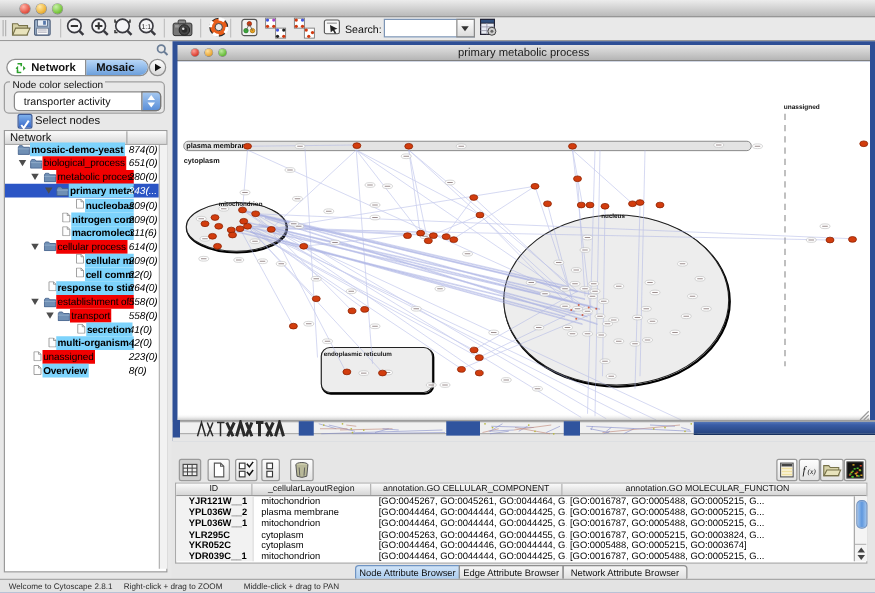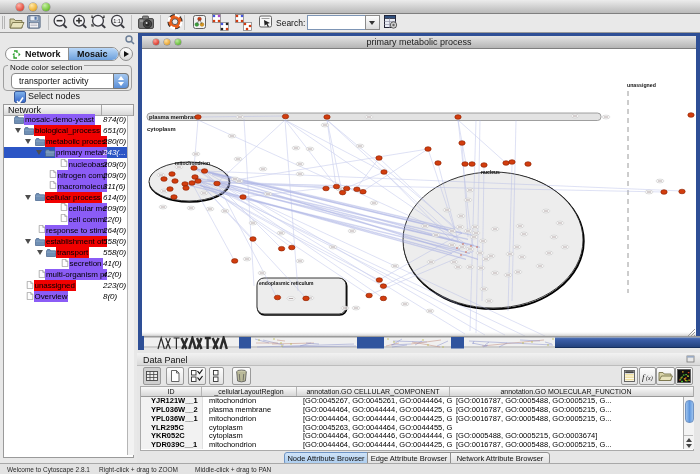--- a/index.html
+++ b/index.html
@@ -32,21 +32,21 @@
 #cbxlabel{left:28px;top:58px;font-size:9px;color:#111;}
 
 #treebox{left:3px;top:71px;width:129px;height:352px;background:#fff;border:1px solid #9a9a9a;}
 #treehead{position:absolute;left:0;top:0;width:129px;height:10px;background:linear-gradient(#fbfbfb,#d8d8d8);border-bottom:1px solid #a8a8a8;}
 #treehead .h1{position:absolute;left:4px;top:0px;font-size:9px;color:#111;}
 #treehead .h2{position:absolute;left:88px;top:0px;font-size:9px;color:#111;margin-top:44px;}
 #treehead .hd{position:absolute;left:97px;top:0;width:1px;height:10px;background:#a8a8a8;}
 .trow{position:absolute;left:0;width:128px;height:11px;}
 .trow .lbl{position:absolute;top:0px;height:11px;font-size:8px;letter-spacing:-0.05px;color:#000;white-space:nowrap;line-height:11px;padding:0 1px;}
 .trow .val{position:absolute;top:0;font-size:8px;color:#000;line-height:11px;white-space:nowrap;font-style:italic;}
-.g{background:#8b5cf6;}
+.g{background:#7dd3fc;font-weight:bold;}
 .r{background:#f10000;}
 .arr{position:absolute;top:3px;width:0;height:0;border-left:3.5px solid transparent;border-right:3.5px solid transparent;border-top:5px solid #4d4d4d;}
 .fold{position:absolute;top:1.5px;width:10px;height:8px;}
 #treescroll{position:absolute;left:123px;top:11px;width:6px;height:339px;background:#f2f2f2;border-left:1px solid #b5b5b5;}
 
 #iframe1{left:138px;top:33px;width:562px;height:320px;background:#2e4f96;}
 #ititle{position:absolute;left:4px;top:3px;width:554px;height:12px;background:linear-gradient(#e4e4e4,#b5b5b5);border-bottom:1px solid #7f7f7f;}
 .ilight{position:absolute;top:3px;width:6px;height:6px;border-radius:50%;box-shadow:0 0 0 0.5px rgba(60,60,60,0.5);}
 #ititletext{position:absolute;width:100%;text-align:center;top:1px;font-size:9px;color:#1a1a1a;}
 #icanvas{position:absolute;left:4px;top:16px;width:554px;height:287px;background:#fff;}
@@ -969,27 +969,20 @@
             <stop offset="0.25" stop-color="#3a5da6"></stop>
             <stop offset="1" stop-color="#24437e"></stop>
           </linearGradient>
         </defs>
 <rect x="417" y="1.5" width="145" height="9.5" fill="url(#bband)"></rect>
 <rect x="417" y="11" width="145" height="1" fill="#16305e"></rect>
 </svg>
     </div>
 
   <div class="abs" id="dp">
-    <div id="dphead">
-        <span>Data Panel</span>
-        <svg style="position:absolute;left:549px;top:1px" width="10" height="10" viewBox="0 0 10 10">
-          <rect x="1" y="2" width="7" height="6" fill="#e8e8e8" stroke="#777" stroke-width="0.8"></rect>
-          <rect x="1" y="2" width="7" height="1.6" fill="#99aac4"></rect>
-        </svg>
-      </div>
     <div id="dptools">
         <div class="dbtn" style="left:6px;top:14px;width:16px;height:16px;background:#cfcfcf;"><svg width="16" height="16" viewBox="0 0 16 16">
             <rect x="2.5" y="3.5" width="11" height="9" fill="#eee" stroke="#444" stroke-width="0.9"></rect>
             <line x1="2.5" y1="6.5" x2="13.5" y2="6.5" stroke="#444" stroke-width="0.8"></line>
             <line x1="2.5" y1="9.5" x2="13.5" y2="9.5" stroke="#444" stroke-width="0.8"></line>
             <line x1="6" y1="3.5" x2="6" y2="12.5" stroke="#444" stroke-width="0.8"></line>
             <line x1="9.7" y1="3.5" x2="9.7" y2="12.5" stroke="#444" stroke-width="0.8"></line>
           </svg></div>
 <div class="dbtn" style="left:29px;top:14px;width:16px;height:16px;"><svg width="16" height="16" viewBox="0 0 16 16">
             <path d="M4.5 2.5 L9.5 2.5 L12 5 L12 13.5 L4.5 13.5 Z" fill="#fff" stroke="#555" stroke-width="0.9"></path>
@@ -1072,20 +1065,21 @@
 <div class="drow" style="top:27.8px;">
             <b>YPL036W__1</b>
             <span class="dc1">mitochondrion</span>
             <span class="dc2">[GO:0044464, GO:0044444, GO:0044425, G...</span>
             <span class="dc3">[GO:0016787, GO:0005488, GO:0005215, G...</span>
           </div>
 <div class="drow" style="top:36.6px;">
             <b>YLR295C</b>
             <span class="dc1">cytoplasm</span>
             <span class="dc2">[GO:0045263, GO:0044464, GO:0044455, G...</span>
+            <span class="dc3">[GO:0016787, GO:0005215, GO:0003824, G...</span>
           </div>
 <div class="drow" style="top:45.4px;">
             <b>YKR052C</b>
             <span class="dc1">cytoplasm</span>
             <span class="dc2">[GO:0044464, GO:0044446, GO:0044444, G...</span>
             <span class="dc3">[GO:0005488, GO:0005215, GO:0003674]</span>
           </div>
 <div class="drow" style="top:54.2px;">
             <b>YDR039C__1</b>
             <span class="dc1">mitochondrion</span>

